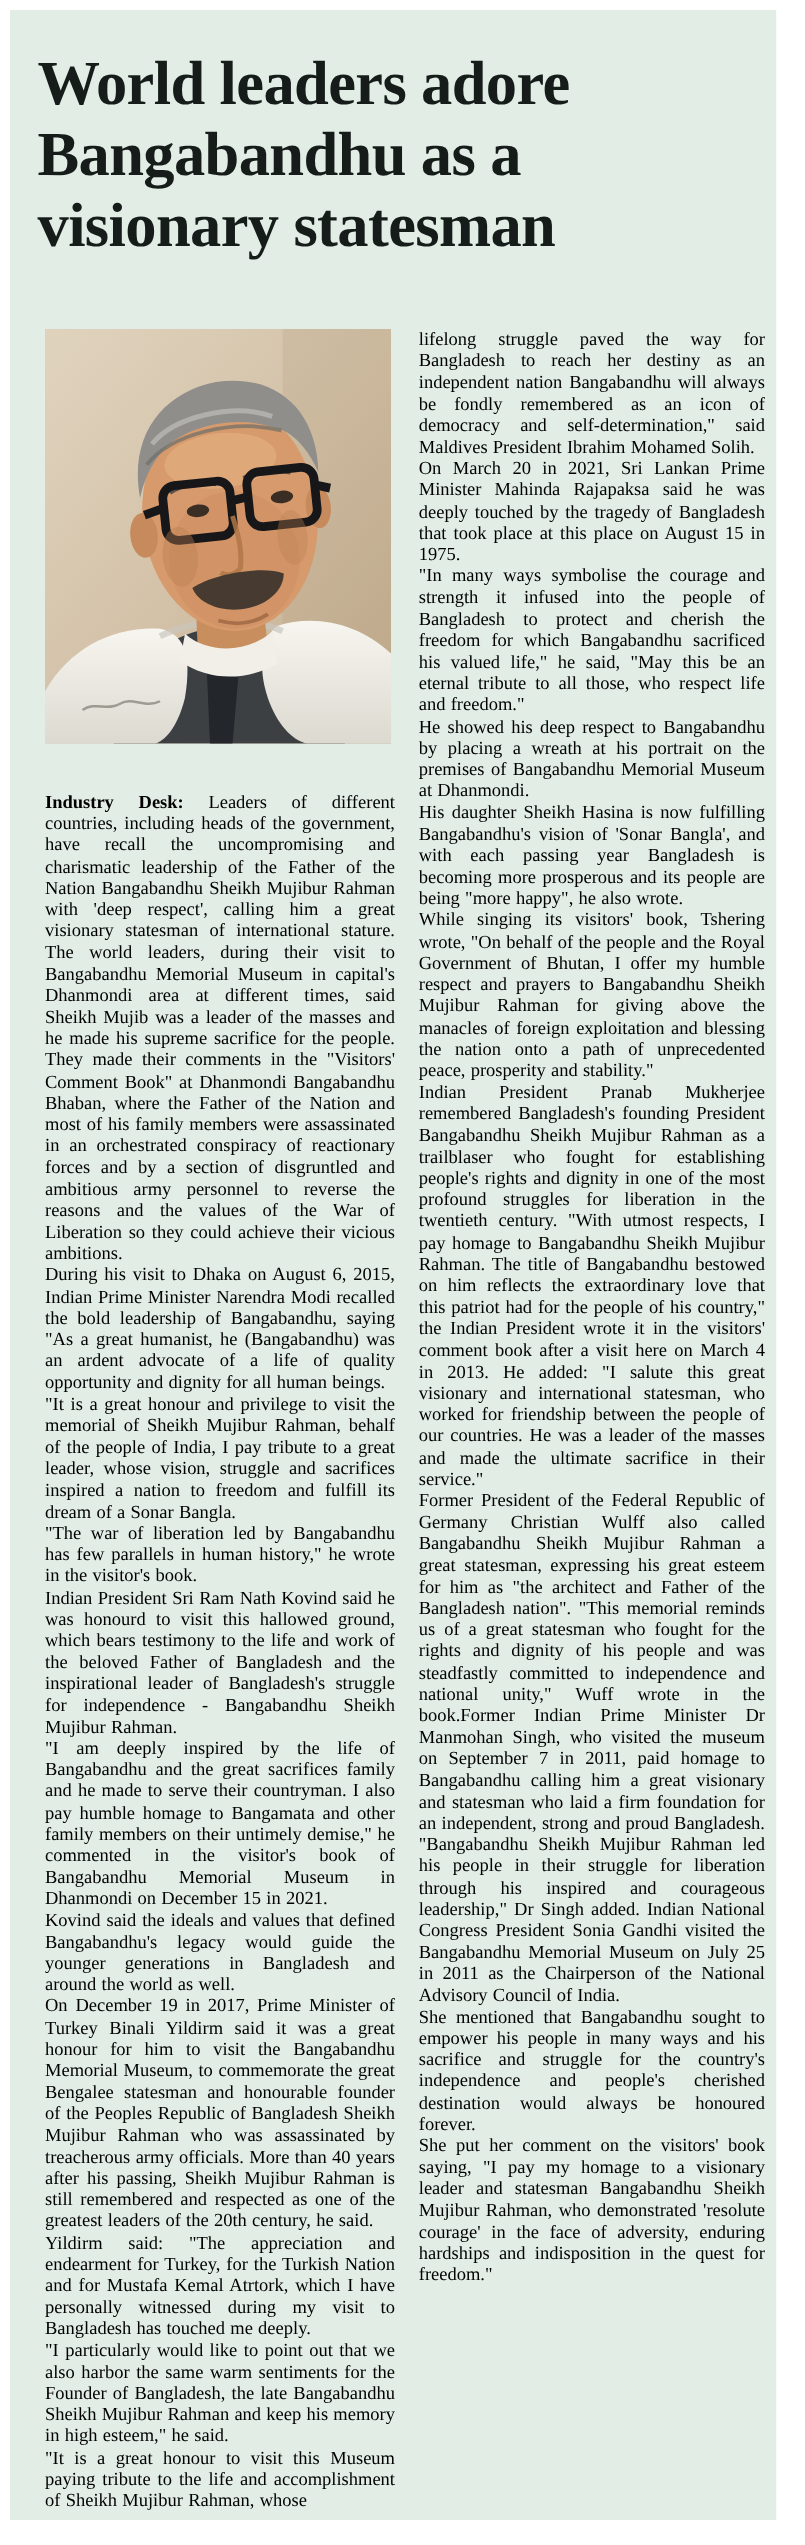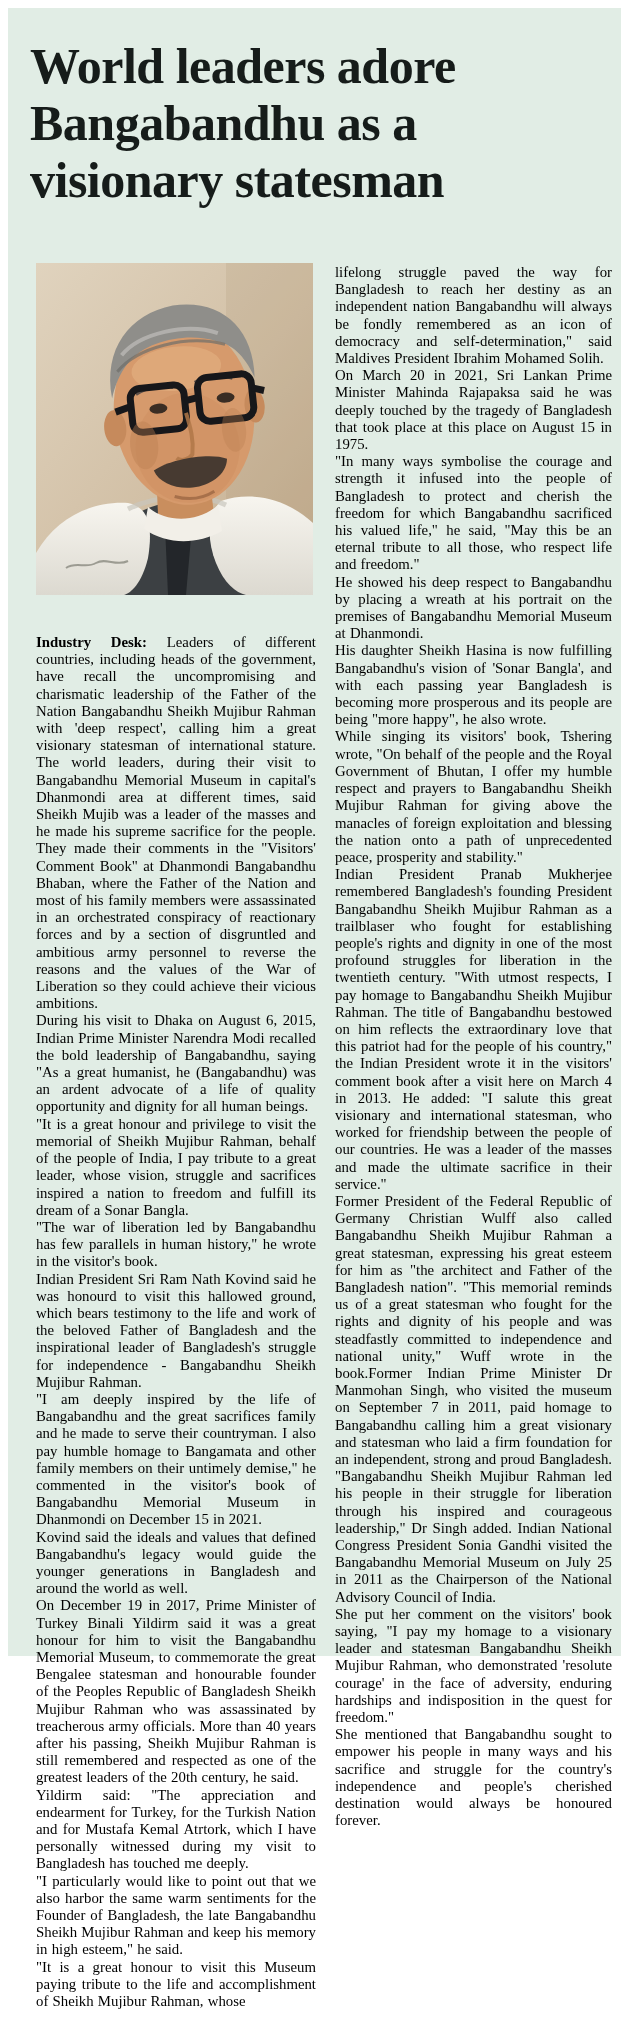--- a/index.html
+++ b/index.html
@@ -5,21 +5,21 @@
   html,body { margin:0; padding:0; }
   body {
     width:644px; height:2036px;
     background:#ffffff;
     position:relative;
     font-family:"Liberation Serif", serif;
     overflow:hidden;
   }
   .panel {
     position:absolute; left:8px; top:8px;
-    width:613px; height:1648px;
+    width:613px; height:2008px;
     background:#e1ede5;
   }
   .headline {
     position:absolute; left:22px; top:30px;
     width:578px; margin:0;
     font-family:"Liberation Serif", serif;
     font-weight:bold;
     font-size:50px; line-height:57px;
     color:#161c1a;
     letter-spacing:-0.5px;
@@ -134,16 +134,16 @@
     </div>
   <div class="col col-right">
       <p>lifelong struggle paved the way for Bangladesh to reach her destiny as an independent nation Bangabandhu will always be fondly remembered as an icon of democracy and self-determination," said Maldives President Ibrahim Mohamed Solih.</p>
       <p>On March 20 in 2021, Sri Lankan Prime Minister Mahinda Rajapaksa said he was deeply touched by the tragedy of Bangladesh that took place at this place on August 15 in 1975.</p>
       <p>"In many ways symbolise the courage and strength it infused into the people of Bangladesh to protect and cherish the freedom for which Bangabandhu sacrificed his valued life," he said, "May this be an eternal tribute to all those, who respect life and freedom."</p>
       <p>He showed his deep respect to Bangabandhu by placing a wreath at his portrait on the premises of Bangabandhu Memorial Museum at Dhanmondi.</p>
       <p>His daughter Sheikh Hasina is now fulfilling Bangabandhu's vision of 'Sonar Bangla', and with each passing year Bangladesh is becoming more prosperous and its people are being "more happy", he also wrote.</p>
       <p>While singing its visitors' book, Tshering wrote, "On behalf of the people and the Royal Government of Bhutan, I offer my humble respect and prayers to Bangabandhu Sheikh Mujibur Rahman for giving above the manacles of foreign exploitation and blessing the nation onto a path of unprecedented peace, prosperity and stability."</p>
       <p>Indian President Pranab Mukherjee remembered Bangladesh's founding President Bangabandhu Sheikh Mujibur Rahman as a trailblaser who fought for establishing people's rights and dignity in one of the most profound struggles for liberation in the twentieth century. "With utmost respects, I pay homage to Bangabandhu Sheikh Mujibur Rahman. The title of Bangabandhu bestowed on him reflects the extraordinary love that this patriot had for the people of his country," the Indian President wrote it in the visitors' comment book after a visit here on March 4 in 2013. He added: "I salute this great visionary and international statesman, who worked for friendship between the people of our countries. He was a leader of the masses and made the ultimate sacrifice in their service."</p>
       <p>Former President of the Federal Republic of Germany Christian Wulff also called Bangabandhu Sheikh Mujibur Rahman a great statesman, expressing his great esteem for him as "the architect and Father of the Bangladesh nation". "This memorial reminds us of a great statesman who fought for the rights and dignity of his people and was steadfastly committed to independence and national unity," Wuff wrote in the book.Former Indian Prime Minister Dr Manmohan Singh, who visited the museum on September 7 in 2011, paid homage to Bangabandhu calling him a great visionary and statesman who laid a firm foundation for an independent, strong and proud Bangladesh. "Bangabandhu Sheikh Mujibur Rahman led his people in their struggle for liberation through his inspired and courageous leadership," Dr Singh added. Indian National Congress President Sonia Gandhi visited the Bangabandhu Memorial Museum on July 25 in 2011 as the Chairperson of the National Advisory Council of India.</p>
+      <p>She mentioned that Bangabandhu sought to empower his people in many ways and his sacrifice and struggle for the country's independence and people's cherished destination would always be honoured forever.</p>
       <p>She put her comment on the visitors' book saying, "I pay my homage to a visionary leader and statesman Bangabandhu Sheikh Mujibur Rahman, who demonstrated 'resolute courage' in the face of adversity, enduring hardships and indisposition in the quest for freedom."</p>
-      <p>She mentioned that Bangabandhu sought to empower his people in many ways and his sacrifice and struggle for the country's independence and people's cherished destination would always be honoured forever.</p>
     </div>
 </div>
 
 </body></html>

